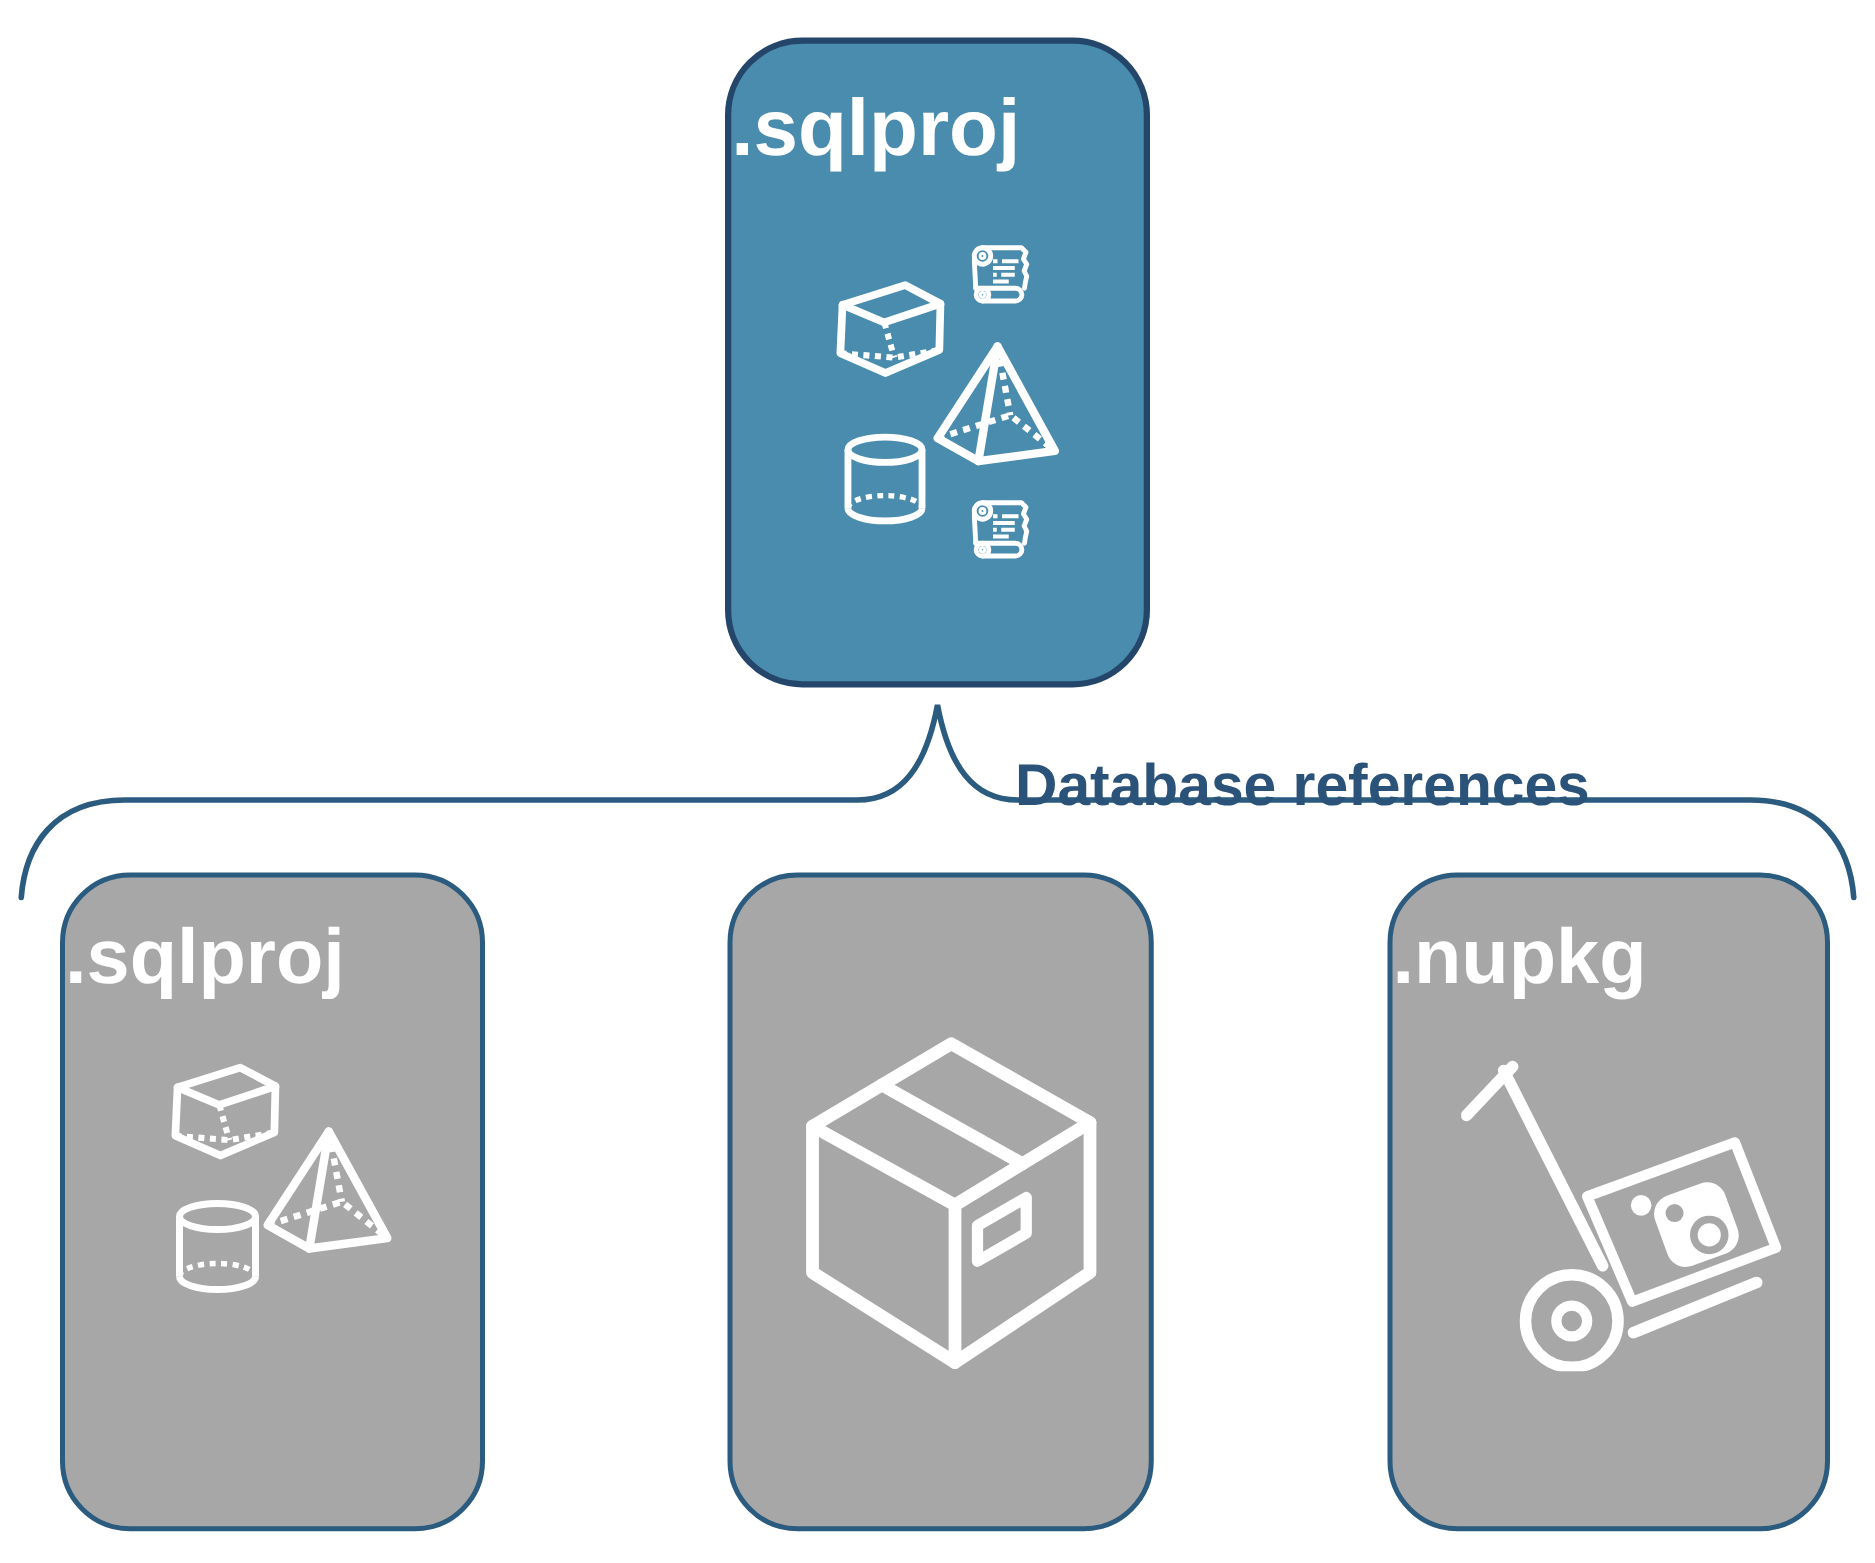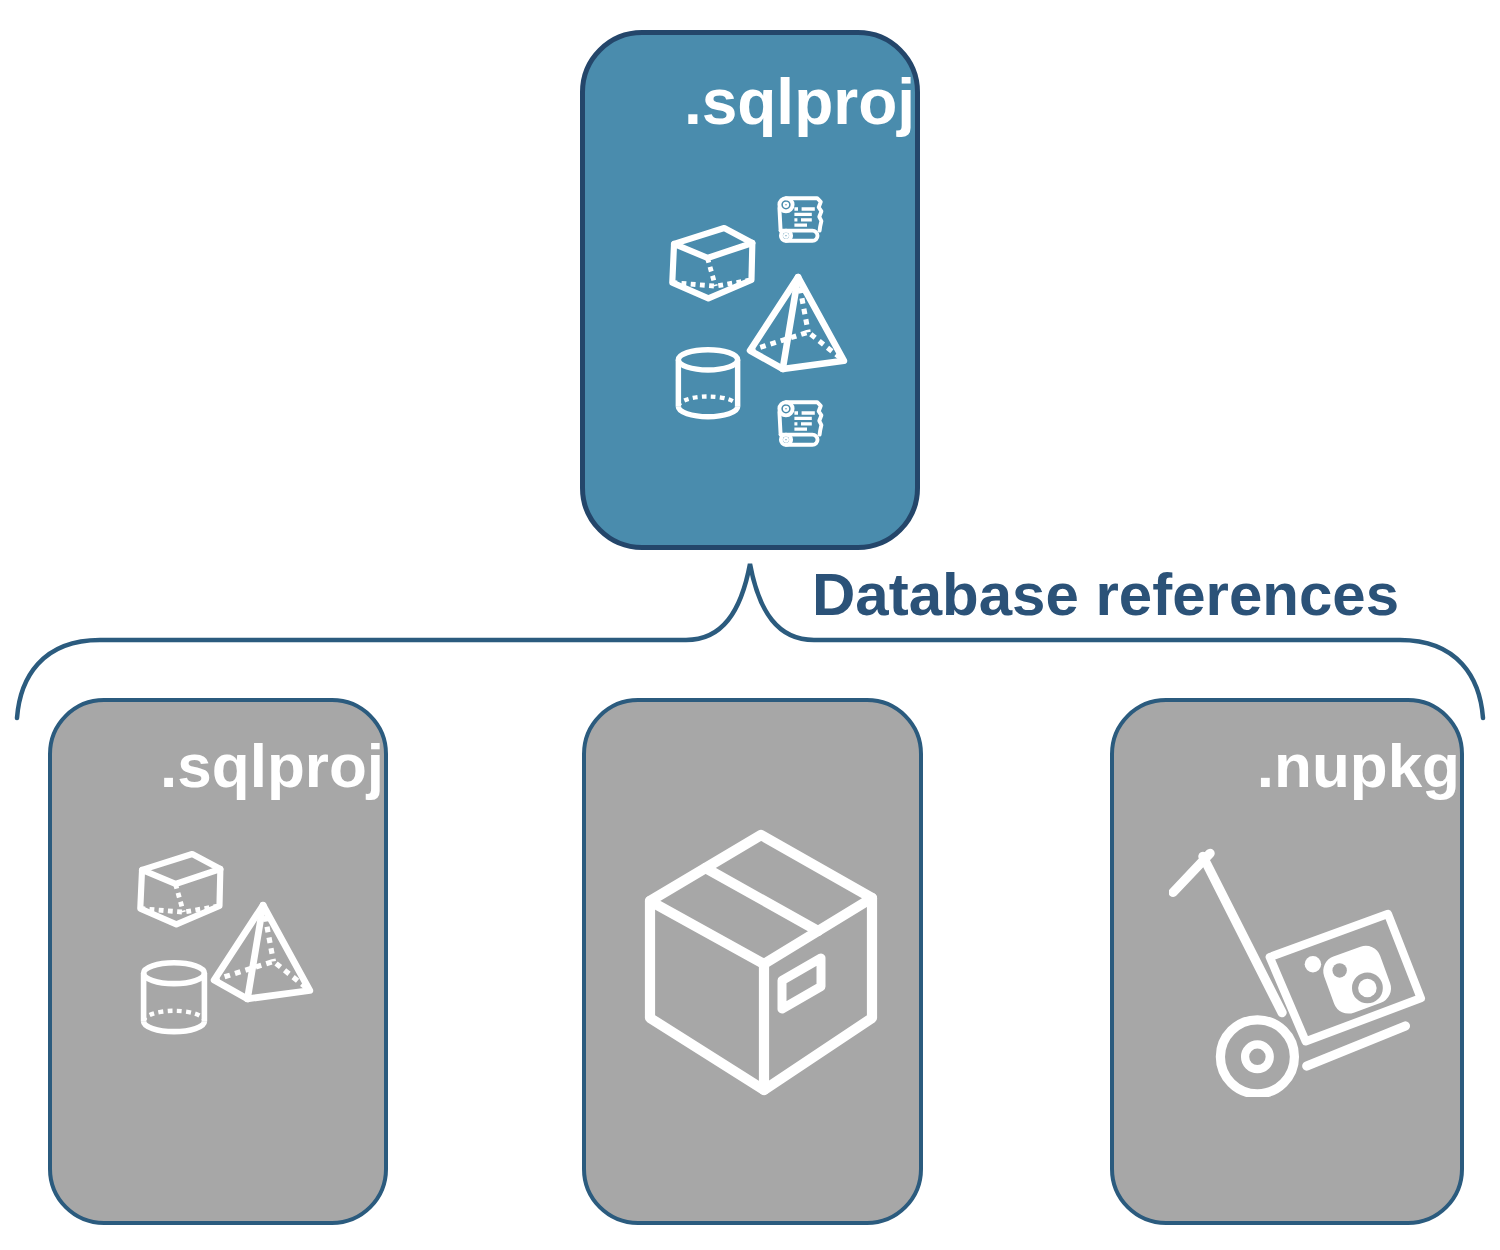--- a/index.html
+++ b/index.html
@@ -6,27 +6,27 @@
   .canvas{position:relative;width:1500px;height:1250px;background:#fff;
           font-family:"Liberation Sans",sans-serif;overflow:hidden;}
   .card{position:absolute;box-sizing:border-box;}
   .card-top{left:580px;top:30px;width:340px;height:520px;background:#4A8CAD;
             border:5px solid #24466A;border-radius:62px;}
   .card-ref{top:698px;height:527px;background:#A7A7A7;
             border:4px solid #2B5B7E;border-radius:56px;}
   #ref-0{left:48px;width:340px;}
   #ref-1{left:582px;width:341px;}
   #ref-2{left:1110px;width:354px;}
-  .card-label{color:#fff;font-weight:bold;text-align:right;line-height:1.1;
-              letter-spacing:0px;padding-left:48px;}
+  .card-label{color:#fff;font-weight:bold;text-align:left;line-height:1.1;
+              letter-spacing:0px;}
   .card-top .card-label{font-size:64px;margin-top:32px;}
   .card-ref .card-label{font-size:62px;margin-top:30px;}
   .icons{position:absolute;left:0;}
   .brace{position:absolute;left:0;top:550px;width:1500px;height:190px;}
-  .brace-label{position:absolute;left:812px;top:560px;font-size:60px;
+  .brace-label{position:absolute;left:812px;top:600px;font-size:47px;
                font-weight:bold;color:#2B5278;white-space:nowrap;}
   svg{display:block;}
 </style>
 </head>
 <body>
 
 <div class="canvas">
 
   <svg width="0" height="0" style="position:absolute" aria-hidden="true">
     <defs>

